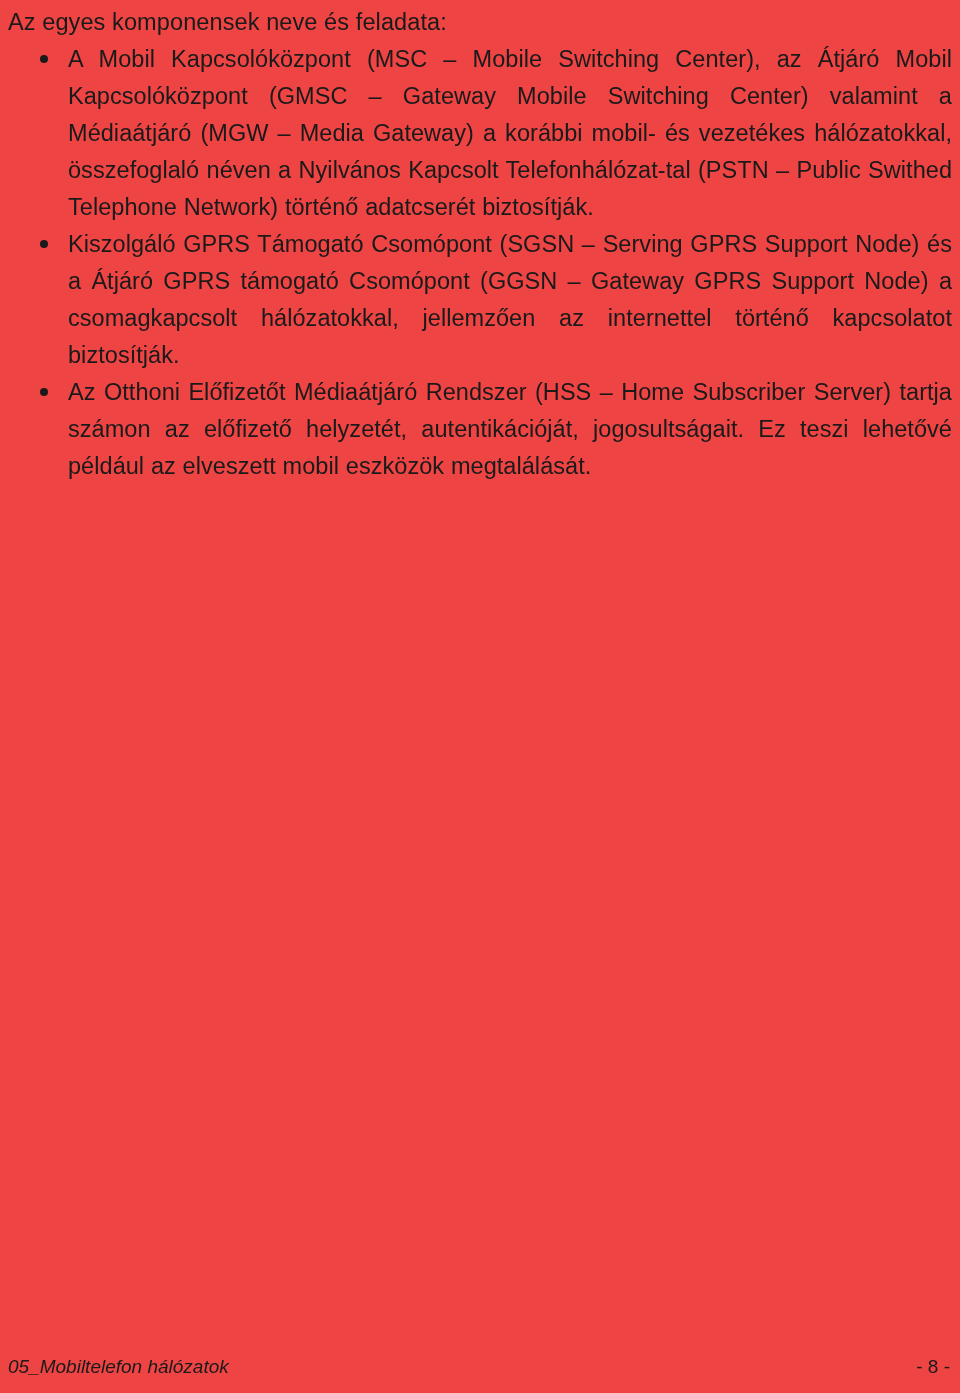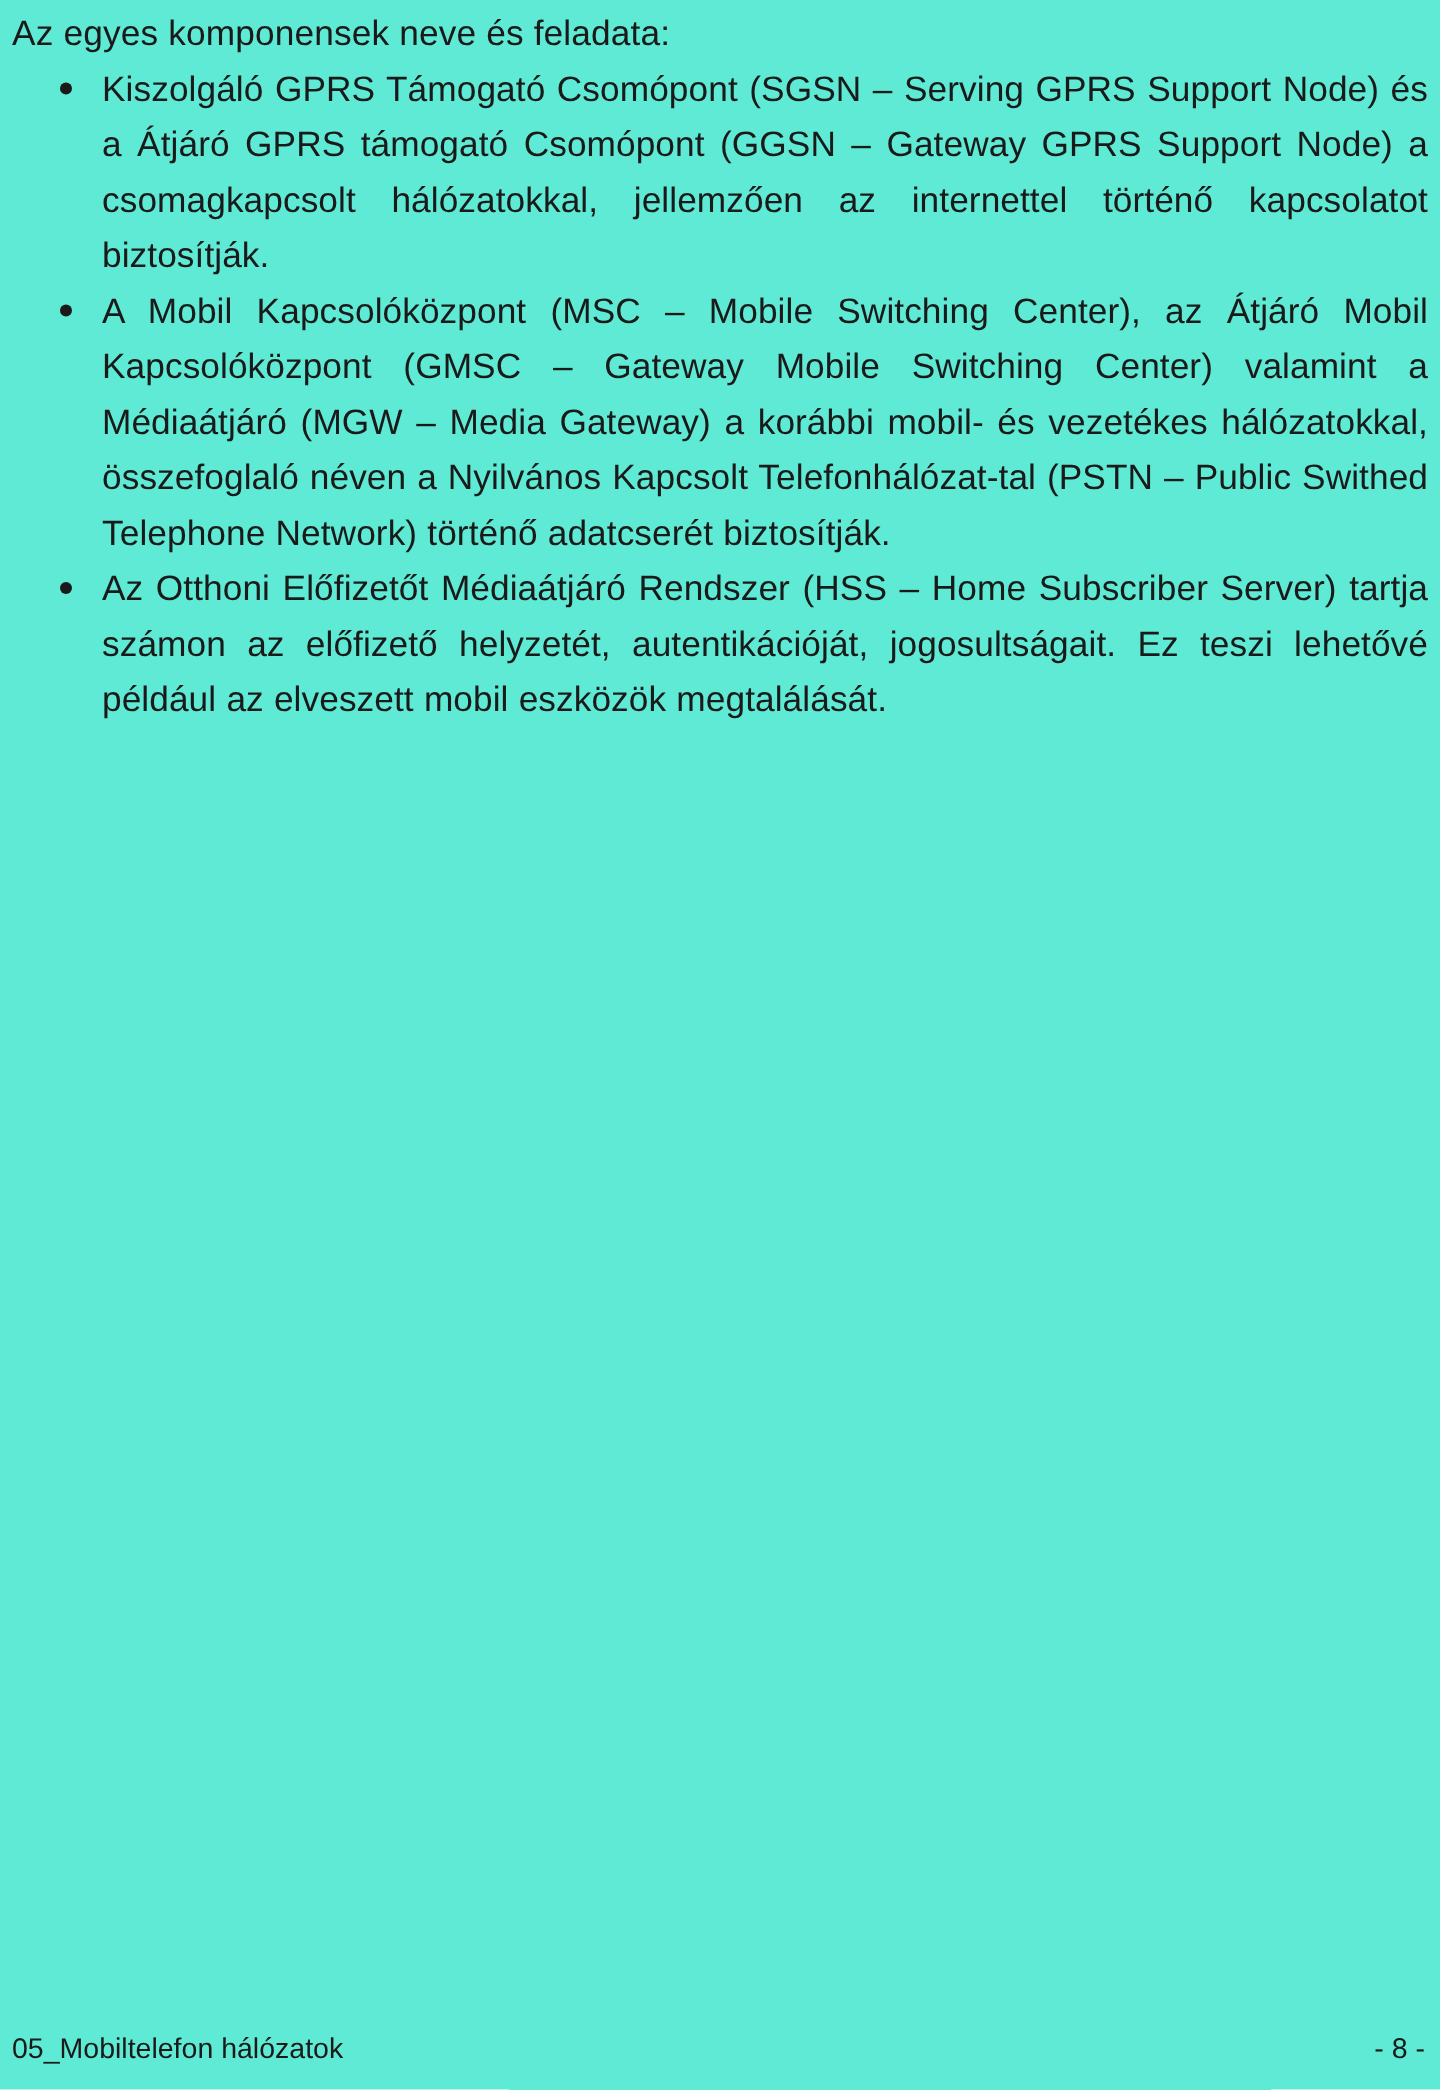--- a/index.html
+++ b/index.html
@@ -7,21 +7,21 @@
     margin: 0;
     padding: 0;
     background: #ffffff;
   }
 
   .page {
     position: relative;
     width: 960px;
     height: 1393px;
     margin: 0 auto;
-    background: #5eead4;
+    background: #ef4444;
     color: #1a1a1a;
     font-family: "Liberation Sans", "DejaVu Sans", sans-serif;
     box-sizing: border-box;
     overflow: hidden;
   }
 
   .content {
     position: absolute;
     left: 8px;
     top: 4px;
@@ -93,20 +93,21 @@
     align-items: flex-end;
     justify-content: space-between;
     font-size: 19px;
     line-height: 24px;
     color: #1a1a1a;
   }
 
   .footer-left {
     text-align: left;
     white-space: nowrap;
+    font-style: italic;
   }
 
   .footer-right {
     text-align: right;
     white-space: nowrap;
     padding-right: 2px;
   }
 </style>
 </head>
 <body>
@@ -114,26 +115,26 @@
 <div class="page">
 
   <div class="content">
 
     <p class="intro-line">Az egyes komponensek neve és feladata:</p>
 
     <ul class="bullet-list">
 
       <li class="bullet-item">
         <span class="bullet-marker"><span class="dot"></span></span>
-        <span class="para-text">Kiszolgáló GPRS Támogató Csomópont (SGSN – Serving GPRS Support Node) és a Átjáró GPRS támogató Csomópont (GGSN – Gateway GPRS Support Node) a csomagkapcsolt hálózatokkal, jellemzően az internettel történő kapcsolatot biztosítják.</span>
+        <span class="para-text">A Mobil Kapcsolóközpont (MSC – Mobile Switching Center), az Átjáró Mobil Kapcsolóközpont (GMSC – Gateway Mobile Switching Center) valamint a Médiaátjáró (MGW – Media Gateway) a korábbi mobil- és vezetékes hálózatokkal, összefoglaló néven a Nyilvános Kapcsolt Telefonhálózat-tal (PSTN – Public Swithed Telephone Network) történő adatcserét biztosítják.</span>
       </li>
 
       <li class="bullet-item">
         <span class="bullet-marker"><span class="dot"></span></span>
-        <span class="para-text">A Mobil Kapcsolóközpont (MSC – Mobile Switching Center), az Átjáró Mobil Kapcsolóközpont (GMSC – Gateway Mobile Switching Center) valamint a Médiaátjáró (MGW – Media Gateway) a korábbi mobil- és vezetékes hálózatokkal, összefoglaló néven a Nyilvános Kapcsolt Telefonhálózat-tal (PSTN – Public Swithed Telephone Network) történő adatcserét biztosítják.</span>
+        <span class="para-text">Kiszolgáló GPRS Támogató Csomópont (SGSN – Serving GPRS Support Node) és a Átjáró GPRS támogató Csomópont (GGSN – Gateway GPRS Support Node) a csomagkapcsolt hálózatokkal, jellemzően az internettel történő kapcsolatot biztosítják.</span>
       </li>
 
       <li class="bullet-item">
         <span class="bullet-marker"><span class="dot"></span></span>
         <span class="para-text">Az Otthoni Előfizetőt Médiaátjáró Rendszer (HSS – Home Subscriber Server) tartja számon az előfizető helyzetét, autentikációját, jogosultságait. Ez teszi lehetővé például az elveszett mobil eszközök megtalálását.</span>
       </li>
 
     </ul>
   </div>
 

